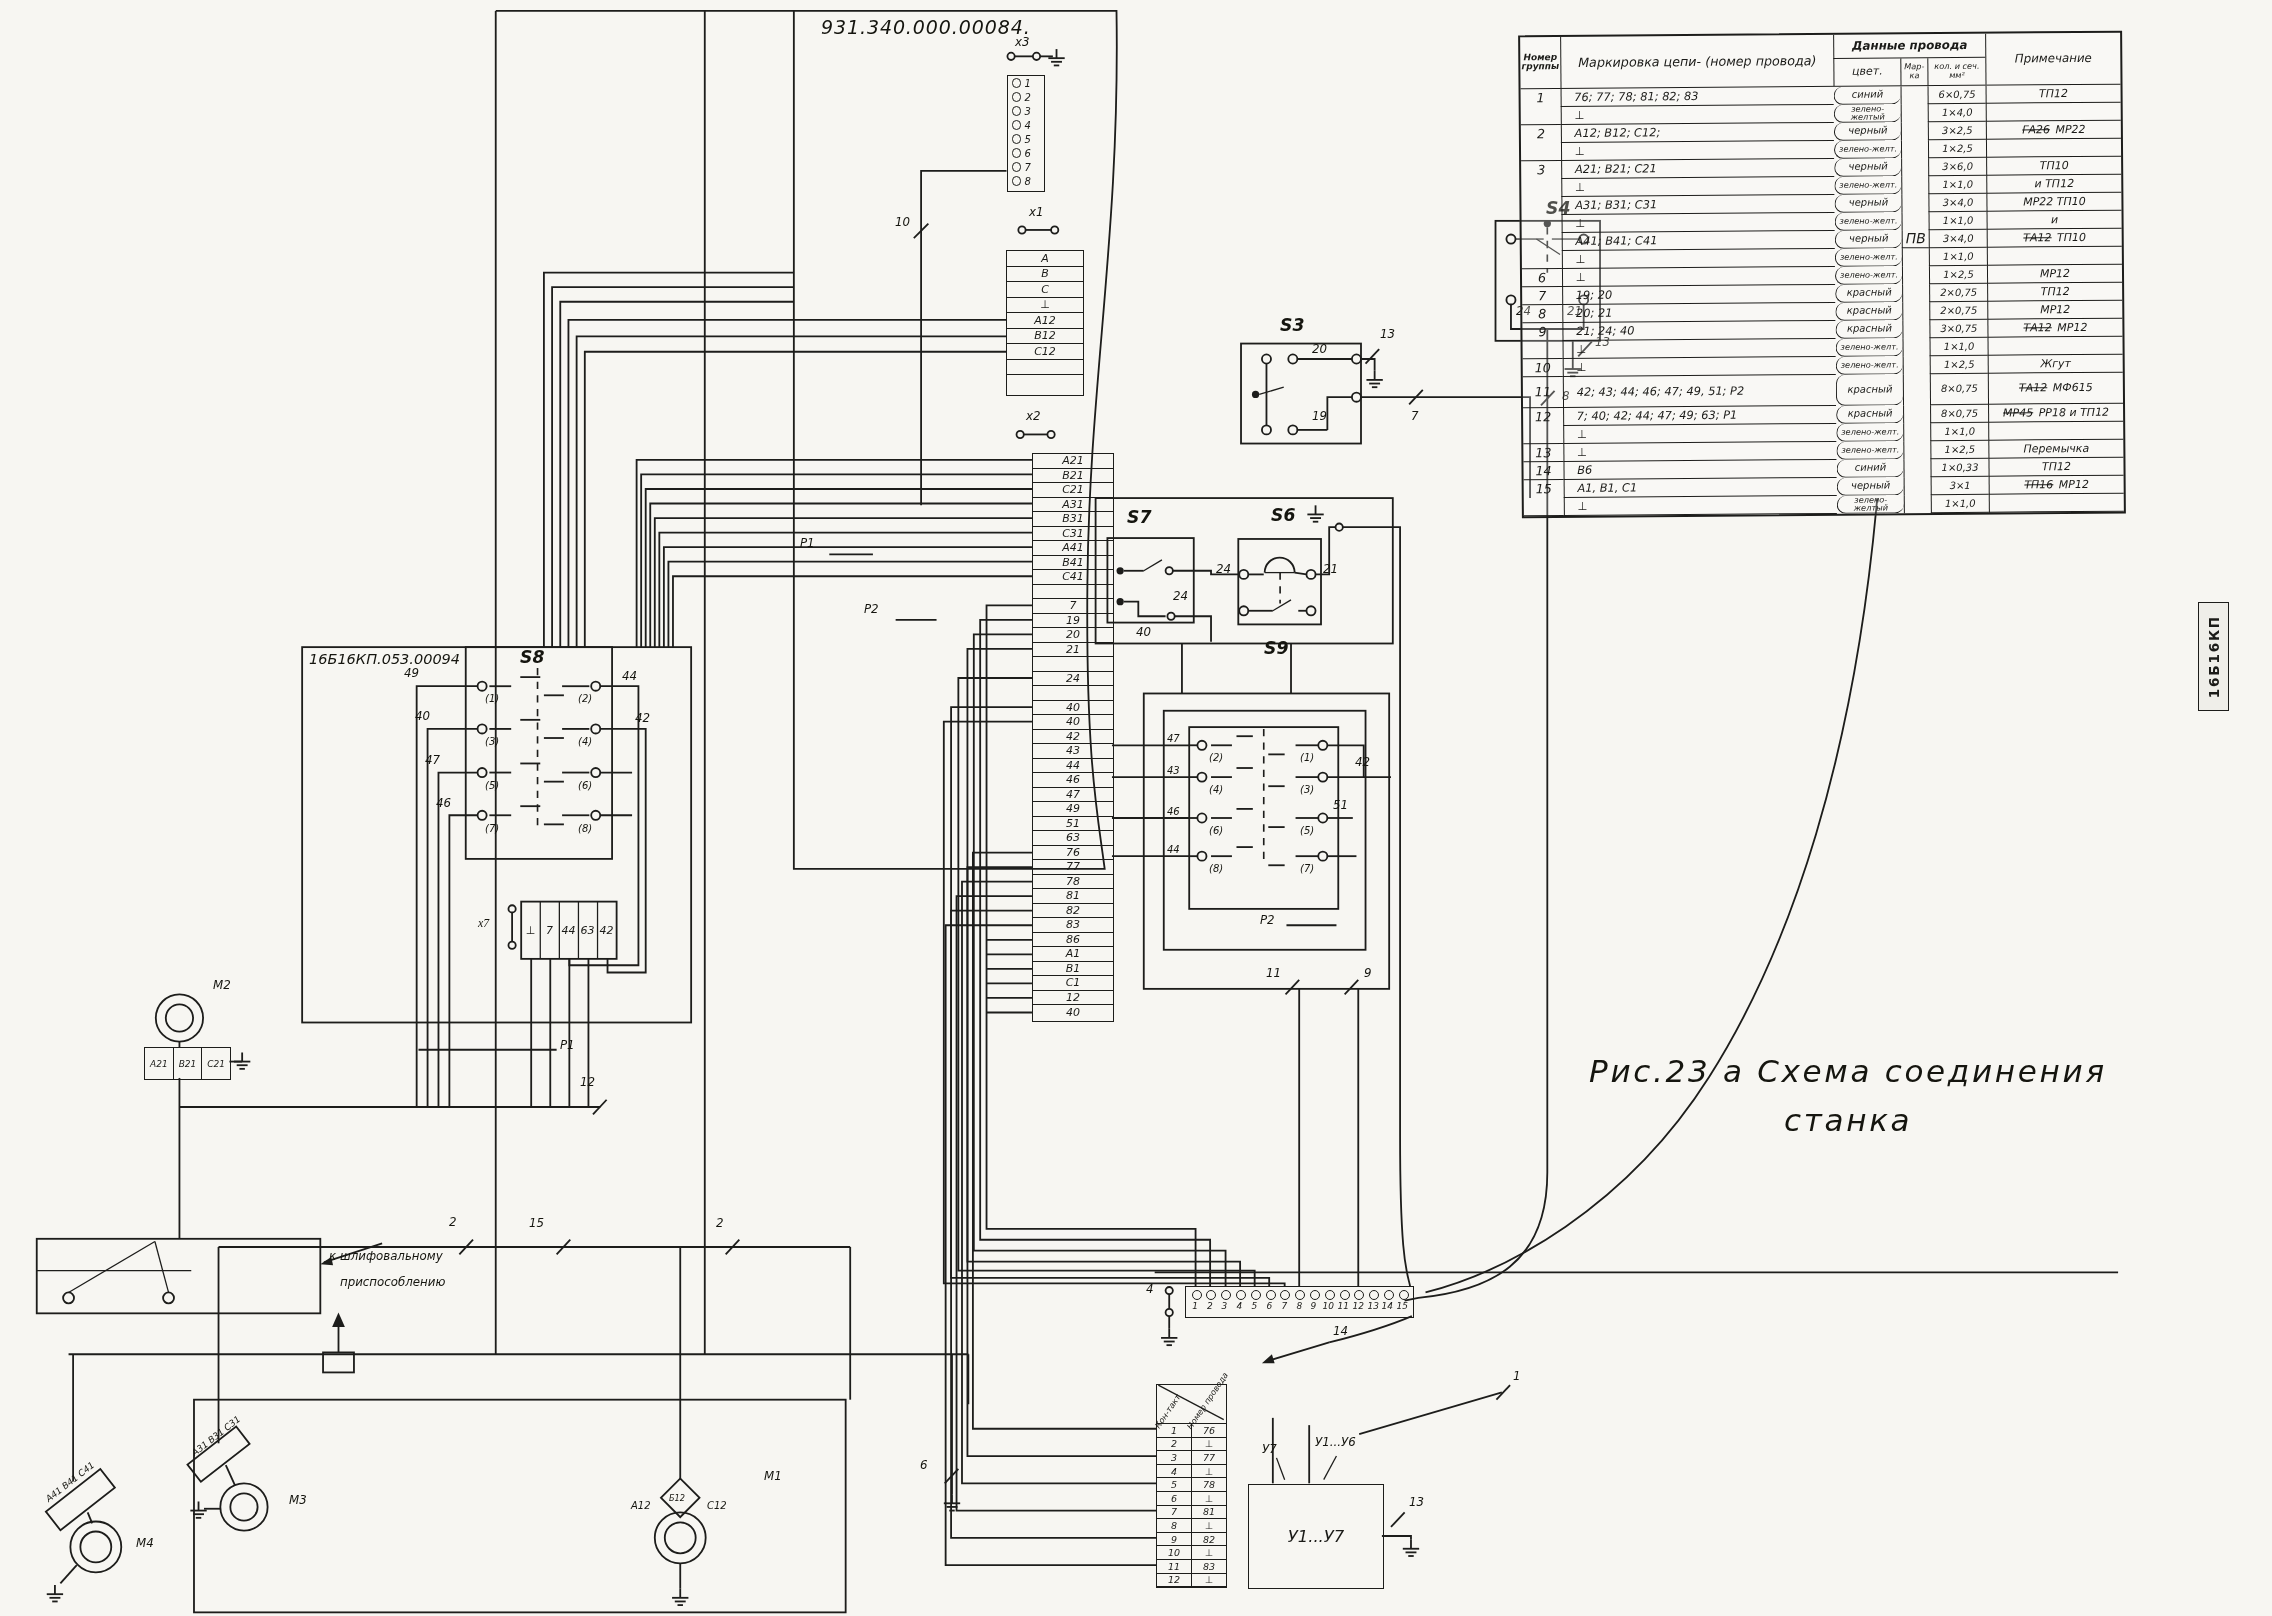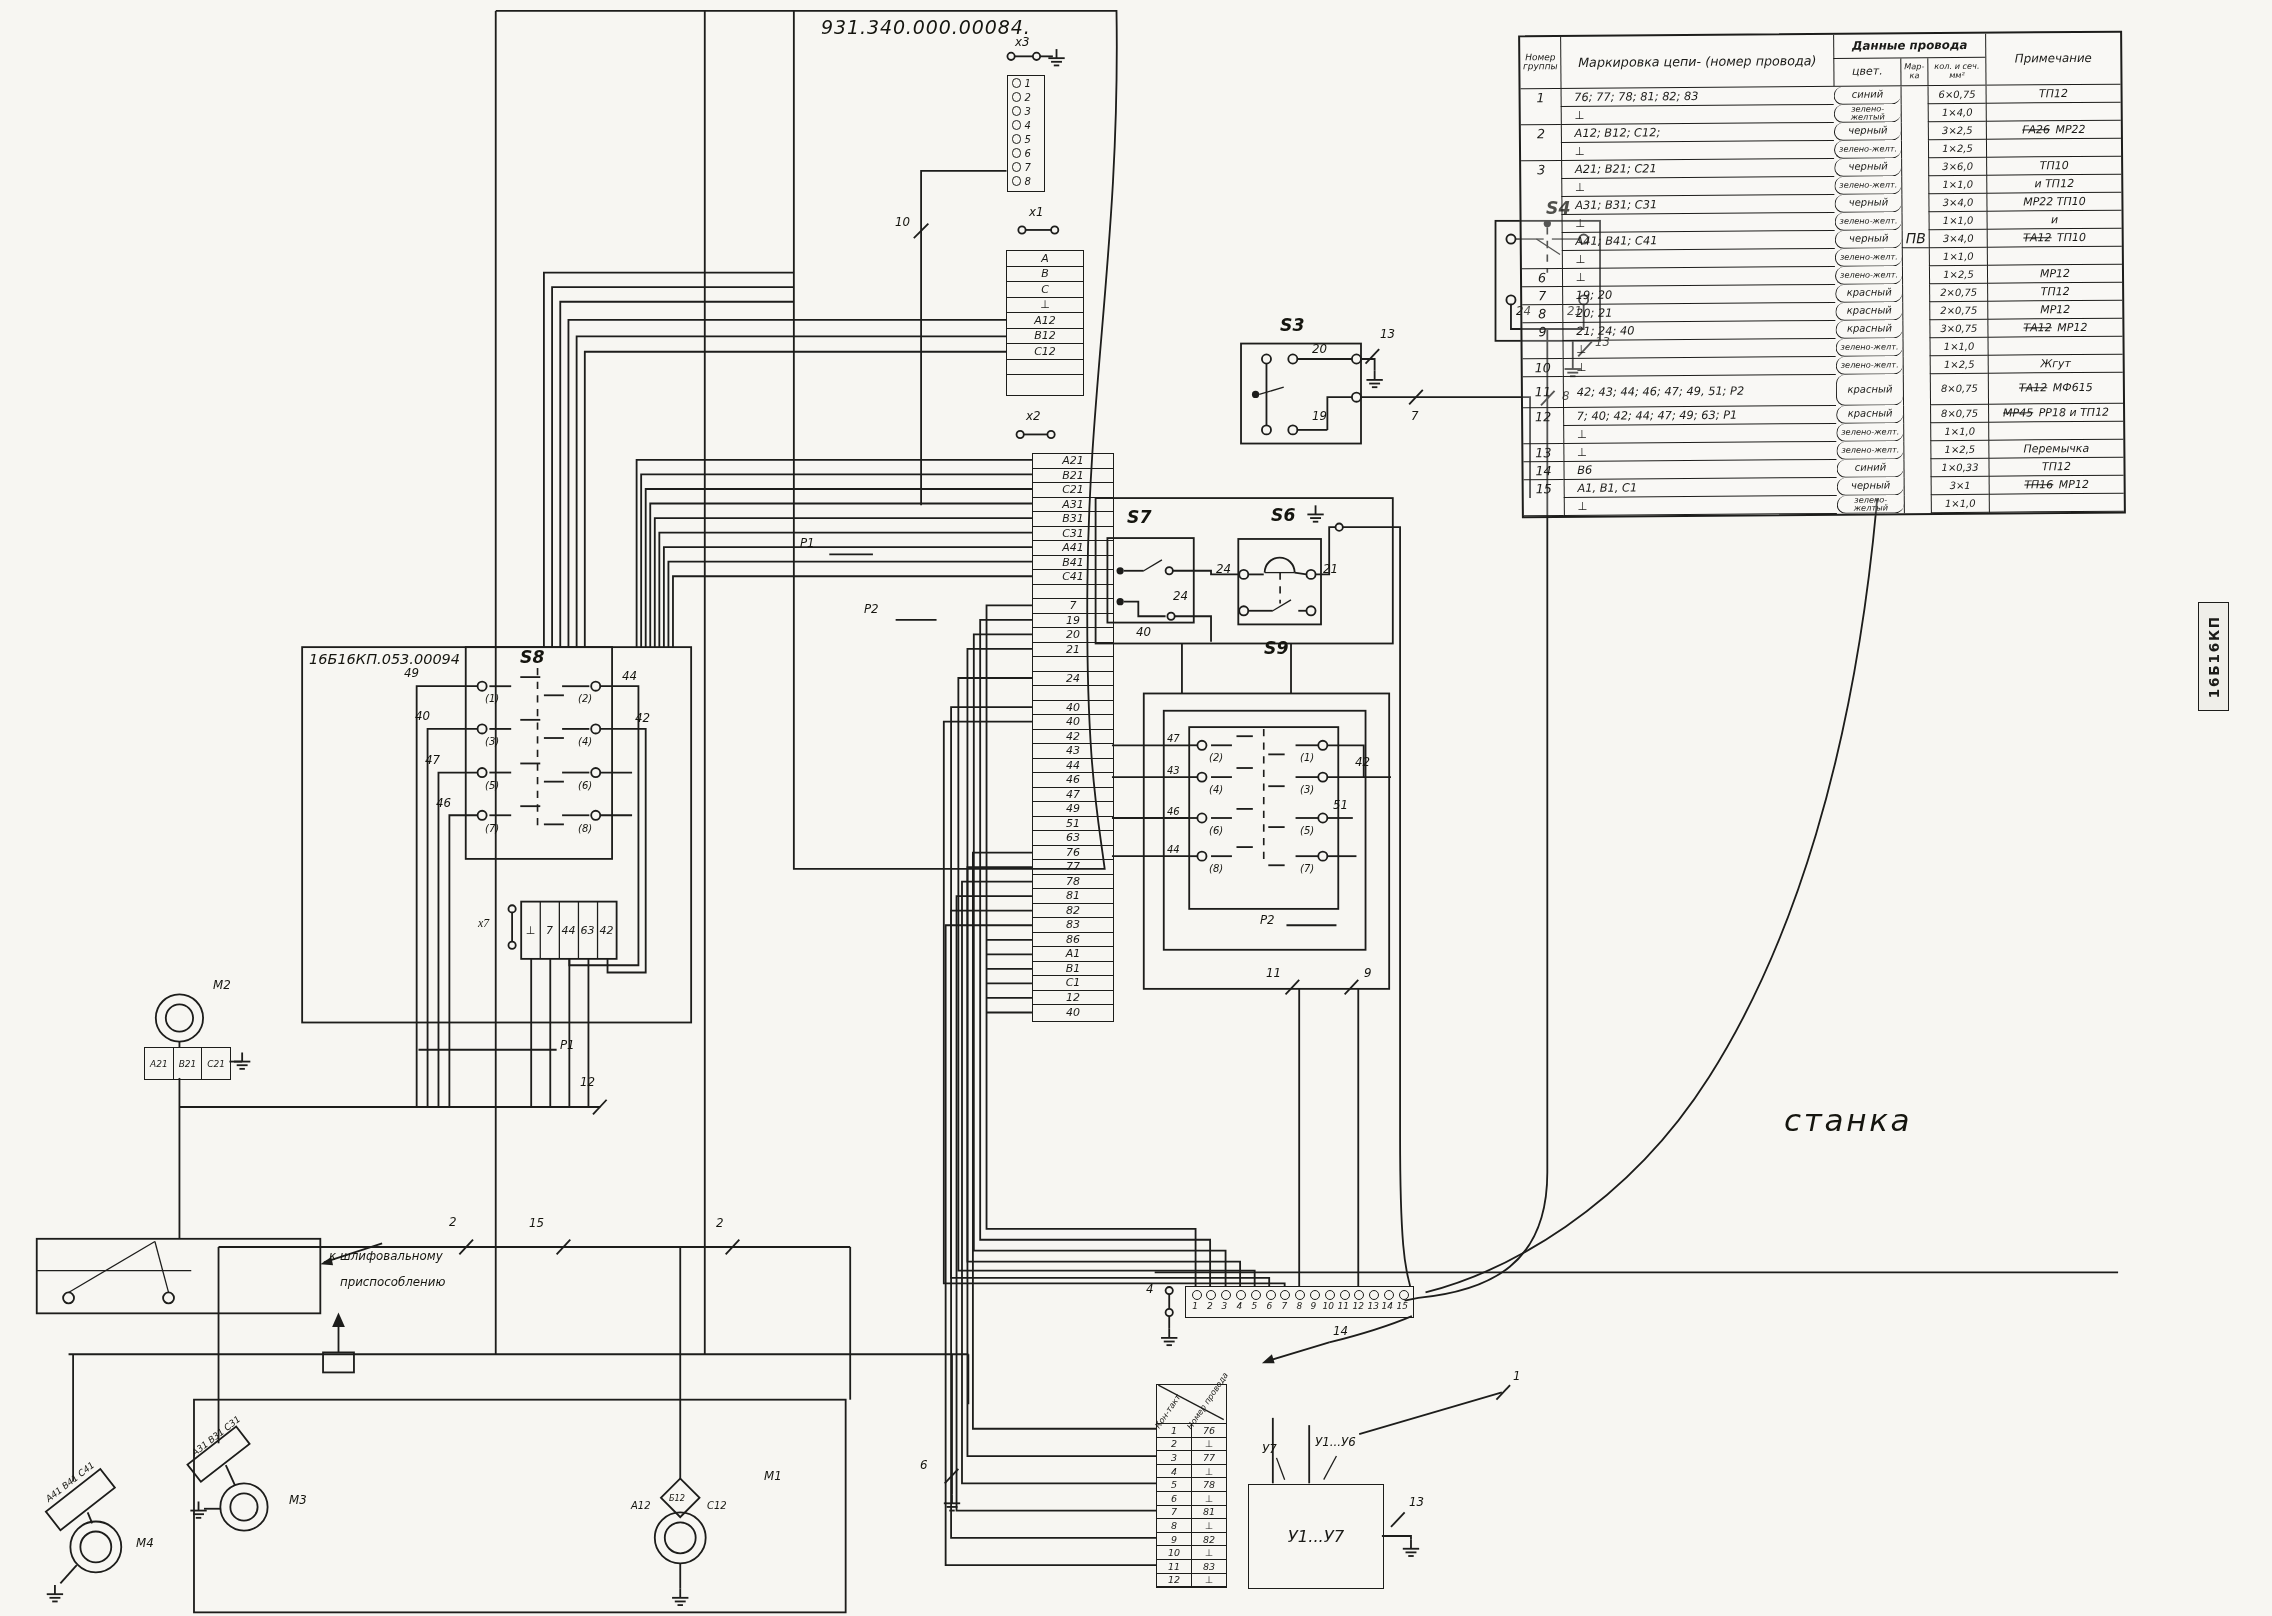--- a/index.html
+++ b/index.html
@@ -403,20 +403,21 @@
 
   <line x1="1274" y1="1524" x2="1346" y2="1562" class="thin"></line>
 
   <line x1="912" y1="610" x2="960" y2="610"></line>
   <line x1="985" y1="682" x2="1030" y2="682"></line>
 </svg>
 
 <span class="lbl t1" style="left:821px;top:16.4px;">931.340.000.00084.</span>
 <span class="lbl t2" style="left:309px;top:651px;">16Б16КП.053.00094</span>
 
+<span class="lbl cap" style="left:1589px;top:1053px;">Рис.23 а  Схема  соединения</span>
 <span class="lbl cap" style="left:1784px;top:1102px;">станка</span>
 
 <div class="stamp">
       <span>16Б16КП</span>
     </div>
 
 <span class="lbl md" style="left:1015px;top:35px;">х3</span>
 <span class="lbl md" style="left:1029px;top:205px;">х1</span>
 <span class="lbl md" style="left:1026px;top:409px;">х2</span>
 <span class="lbl md" style="left:478px;top:916px;font-family:Liberation Serif, serif;">х7</span>
@@ -789,21 +790,21 @@
         </div>
         <div class="ctr">
           <div>12</div>
           <div>⊥</div>
         </div>
       </div>
 </div>
 
 <div class="wt">
   <div class="wt-hdr">
-    <div class="wth first" style="grid-row:1/3;font-size:9px;">Номер группы</div>
+    <div class="wth first" style="grid-row:1/3;font-size:9px;font-weight:bold;">Номер группы</div>
     <div class="wth" style="grid-row:1/3;font-size:12.7px;">Маркировка цепи- (номер провода)</div>
     <div class="wth" style="grid-column:3/6;border-bottom:1.2px solid #1d1d1b;font-size:11.8px;font-weight:bold;">Данные провода</div>
     <div class="wth" style="grid-row:1/3;font-size:11.8px;">Примечание</div>
     <div class="wth" style="grid-column:3;grid-row:2;font-size:11px;">цвет.</div>
     <div class="wth" style="grid-column:4;grid-row:2;font-size:8.2px;">Мар- ка</div>
     <div class="wth" style="grid-column:5;grid-row:2;font-size:8.2px;">кол. и сеч. мм²</div>
   </div>
   <div id="wt-rows">
         <div class="wtr" style="height: 18px;">
           <div class="wtc g nb">1</div>

